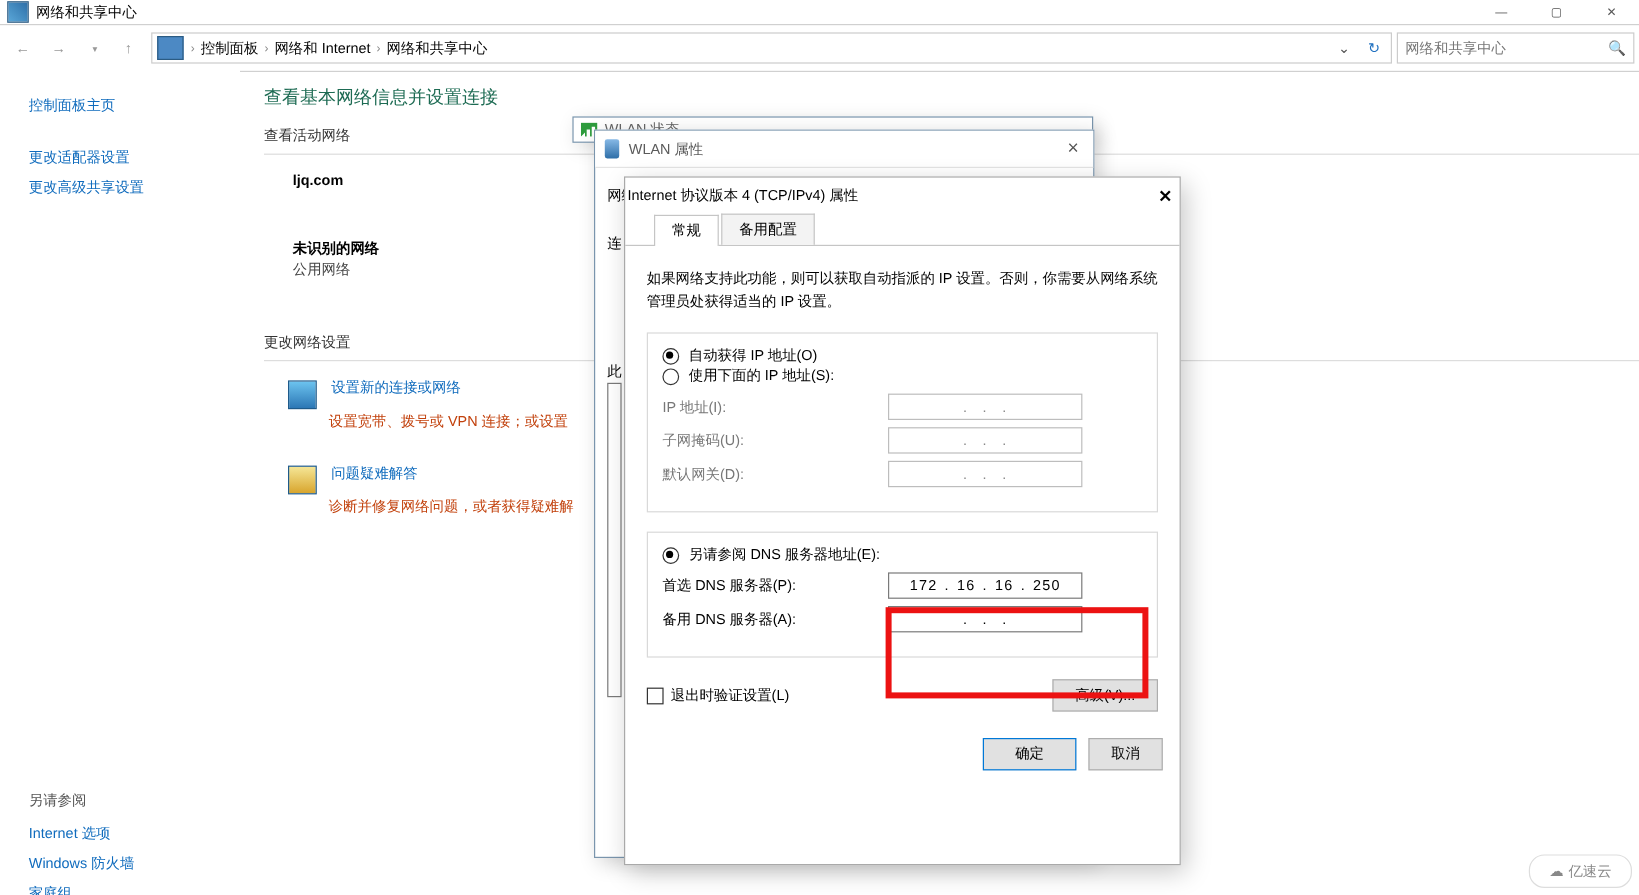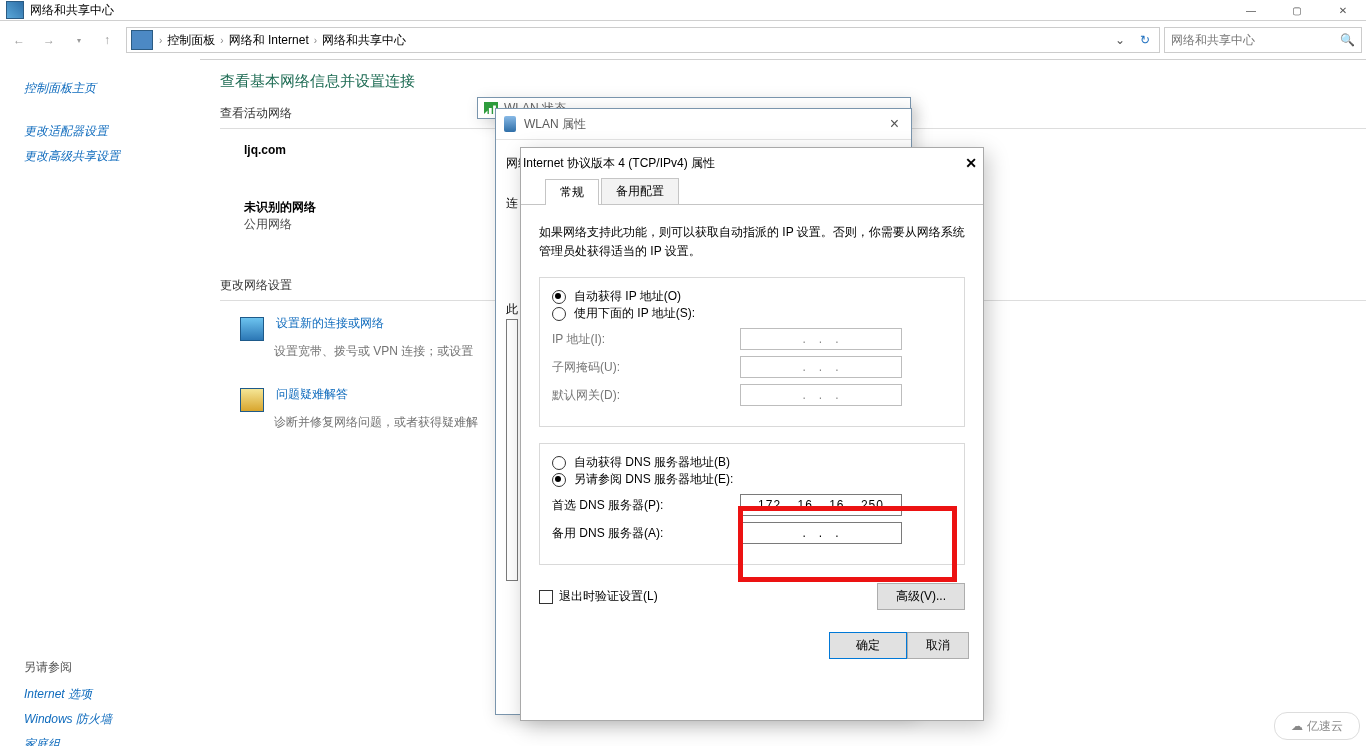--- a/index.html
+++ b/index.html
@@ -72,41 +72,41 @@
   }
   .search-box .mag { margin-left:auto; font-size:12px; color:#555; }
 
   
   .sidebar {
     position:absolute; left:0; top:58px; width:200px; bottom:0;
     background:#ffffff; padding:18px 12px 8px 24px;
     box-sizing:border-box;
   }
   .sidebar .side-link {
-    color:#0f6bbd; padding:4px 0; display:block;font-style:italic;
+    color:#0f6bbd; padding:4px 0; display:block;
   }
   .sidebar .side-head { color:#0f6bbd; margin-bottom:18px; }
   .sidebar .see-also { color:#555; margin-top:490px; margin-bottom:6px; }
 
   .main {
     position:absolute; left:210px; top:58px; right:0; bottom:0;
     padding:10px 0 0 10px;
   }
   .page-h1 { color:#1d6b53; font-size:15px; margin:4px 0 14px 0; }
   .sec-head { color:#333; font-size:12px; margin:14px 0 6px 0; }
   .sec-rule { border:none; border-top:1px solid #ddd; margin:4px 0 14px 0; }
   .net-name { font-weight:bold; margin-left:24px; }
   .net-sub { color:#444; margin-left:24px; }
   .task-row { display:flex; margin:6px 0 2px 20px; }
   .task-icon {
     width:22px; height:22px; margin-right:12px; margin-top:2px;
     background:linear-gradient(#6cc3ef,#2c77b5); border:1px solid #1e5a8a;
   }
   .task-title { color:#0f6bbd; }
-  .task-desc { color:#737373; margin-left:54px; }
+  .task-desc { color:#c2410c; margin-left:54px; }
 
   
   .wlan-status {
     position:absolute; left:477px; top:97px;
     width:432px; height:20px;
     border:1px solid #7a95ad;
     background:#ffffff;
     display:flex; align-items:center;
     box-shadow:4px 4px 16px rgba(0,0,0,.15);
   }
@@ -200,21 +200,21 @@
   .ipv4 .ipinput .dot { padding:0 6px; }
   .ipv4 .checkbox {
     width:12px; height:12px; border:1px solid #333; margin-right:6px;
     display:inline-block; vertical-align:middle;
   }
   .ipv4 .adv-btn, .ipv4 .d-btn {
     border:1px solid #adadad; background:#e1e1e1;
     padding:4px 18px; font-size:12px;
   }
   .ipv4 .d-btn.primary { border:1px solid #0078d7; padding:4px 26px; }
-  .ipv4 .bottom { display:flex; justify-content:flex-end; padding:12px 14px; }
+  .ipv4 .bottom { display:flex; justify-content:flex-end; gap:10px; padding:12px 14px; }
 
   
   .red-box {
     position:absolute;
     border:5px solid #ec1212;
     pointer-events:none;
     z-index:10;
   }
 
   
@@ -359,24 +359,20 @@
         <span class="ipinput disabled">
             <span class="dot">.</span>
             <span class="dot">.</span>
             <span class="dot">.</span>
           </span>
       </div>
     </fieldset>
 
     <fieldset>
       <div class="radio-row">
-        <span class="radio"></span>
-        <span>自动获得 DNS 服务器地址(B)</span>
-      </div>
-      <div class="radio-row">
         <span class="radio sel"></span>
         <span>另请参阅 DNS 服务器地址(E):</span>
       </div>
       <div class="field-row">
         <span class="flabel black">首选 DNS 服务器(P):</span>
         <span class="ipinput">
           <span>172</span>
             <span class="dot">.</span>
           <span>16</span>
             <span class="dot">.</span>

